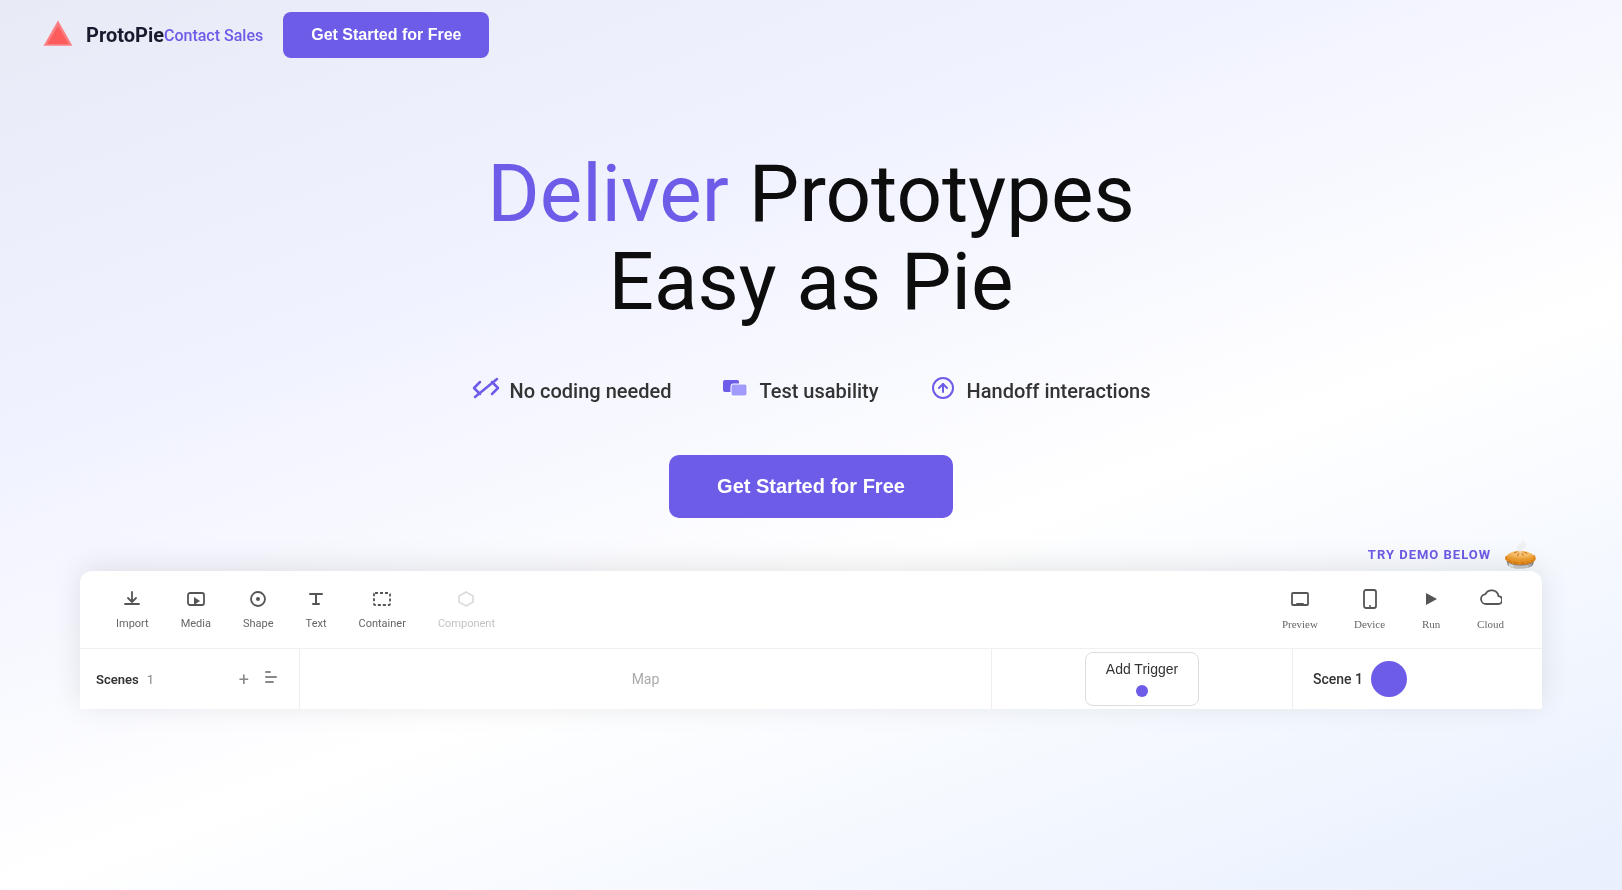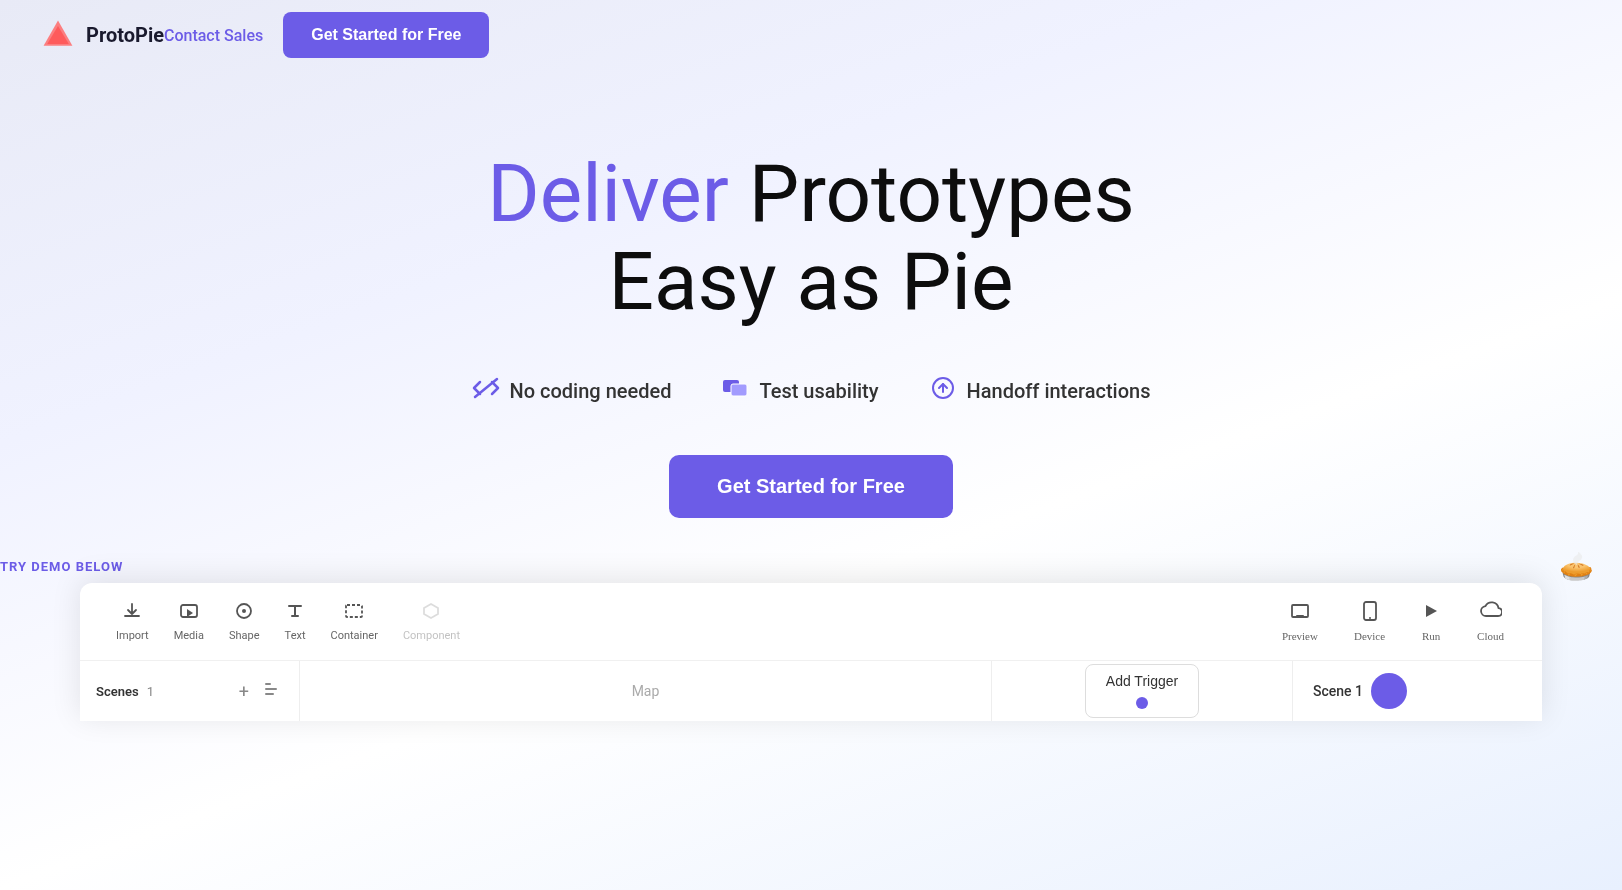--- a/index.html
+++ b/index.html
@@ -102,23 +102,23 @@
       font-size: 20px;
       font-weight: 700;
       cursor: pointer;
       margin-top: 50px;
     }
 
     
     .try-demo-area {
       display: flex;
       align-items: center;
-      justify-content: space-between;
-      padding-right: 28px;
-      margin-top: 32px;
+      justify-content: flex-end;
+      padding-right: 84px;
+      margin-top: 20px;
       gap: 12px;
     }
     .try-demo-text {
       font-size: 13px;
       font-weight: 700;
       color: #6c5ce7;
       letter-spacing: 1px;
       text-transform: uppercase;
     }
     .try-demo-emoji {
@@ -132,21 +132,21 @@
       border-radius: 12px 12px 0 0;
       box-shadow: 0 -4px 30px rgba(0,0,0,0.1);
       padding: 0;
       position: relative;
     }
     .toolbar {
       display: flex;
       align-items: center;
       padding: 12px 24px;
       border-bottom: 1px solid #f0f0f0;
-      gap: 1px;
+      gap: 8px;
     }
     .tool-item {
       display: flex;
       flex-direction: column;
       align-items: center;
       gap: 4px;
       padding: 6px 12px;
       cursor: pointer;
       color: #444;
     }

